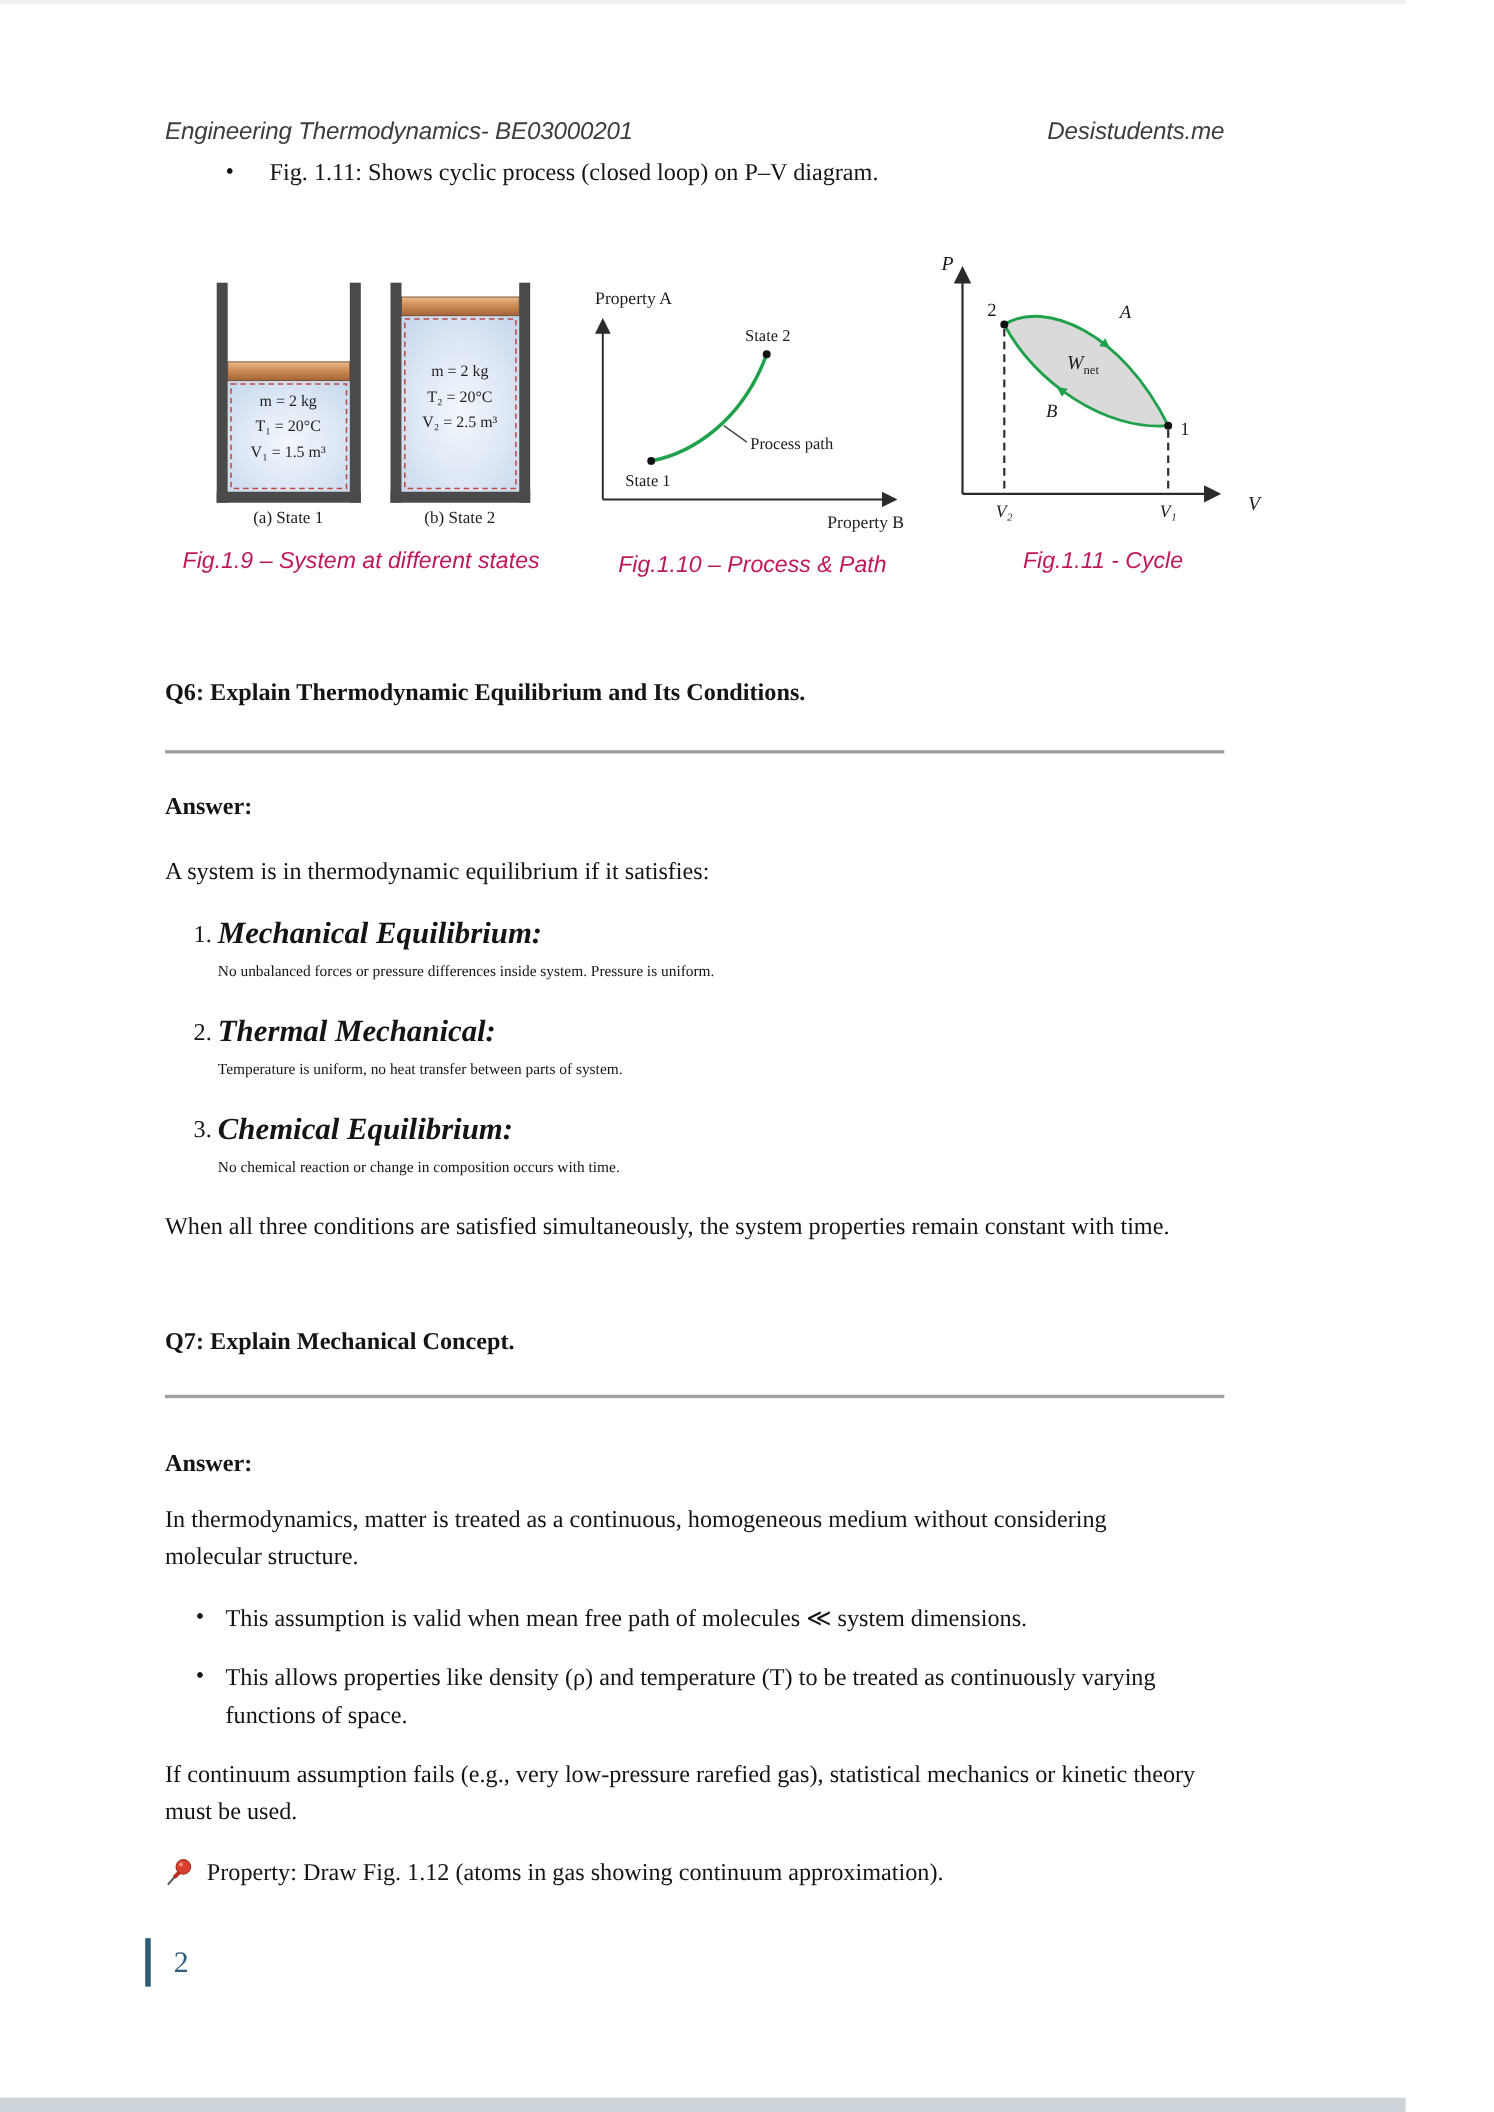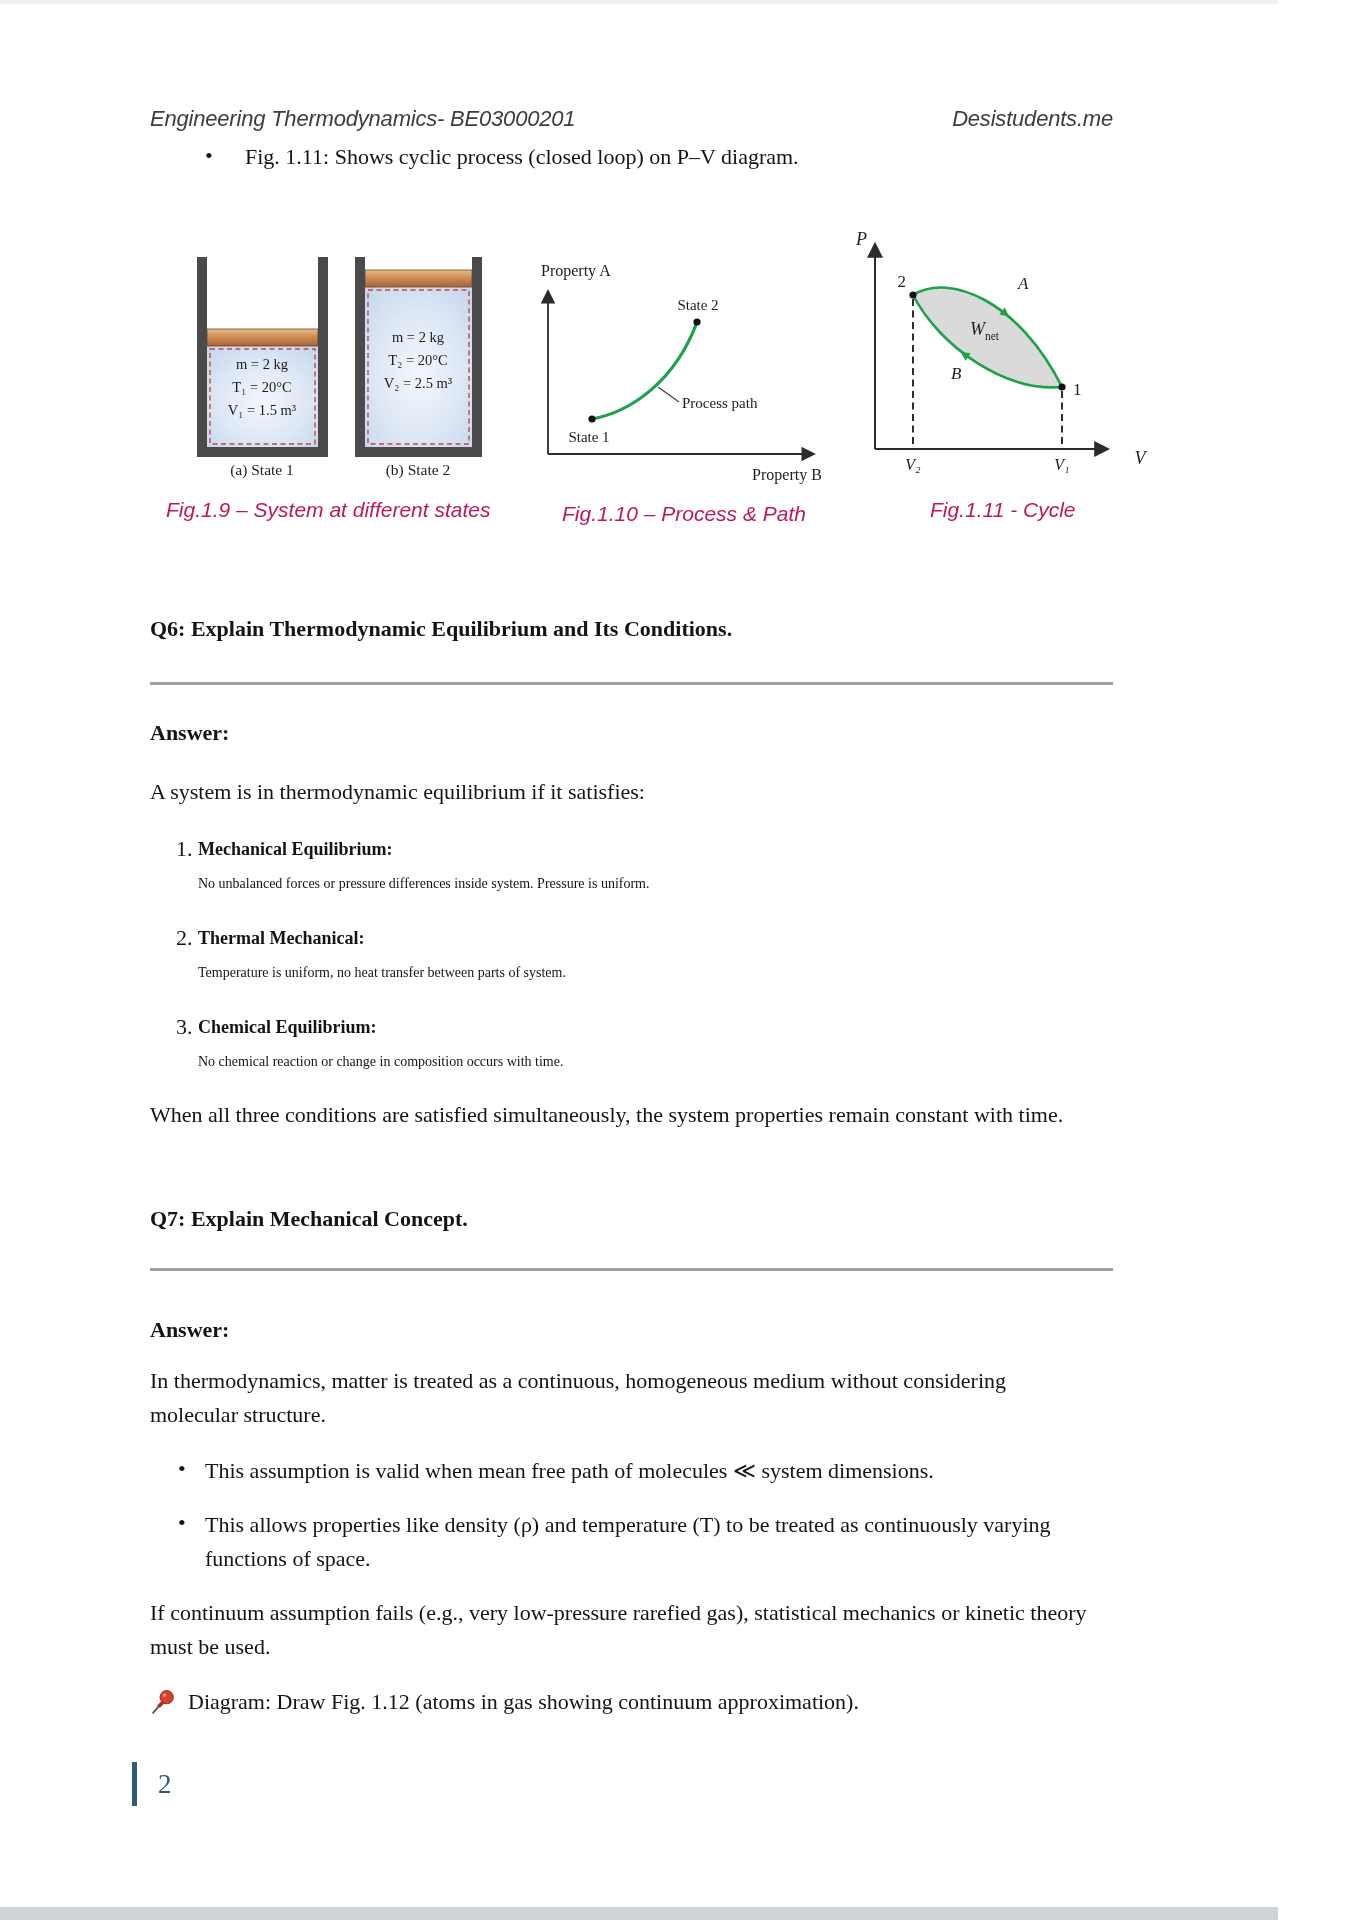--- a/index.html
+++ b/index.html
@@ -35,21 +35,21 @@
   .answer{font-size:22px;font-weight:700;line-height:30px;margin-top:33px;}
   .answer2{margin-top:44px;}
   .para{font-size:22px;line-height:34px;margin-top:27px;}
   .intro2{margin-top:19px;max-width:940px;}
   .closing1{margin-top:12px;max-width:930px;}
   .closing2{margin-top:19px;max-width:940px;}
 
   .olist{margin-top:15px;}
   .oli{position:relative;padding-left:48px;margin-bottom:19px;}
   .oli .num{position:absolute;left:26px;top:0;font-size:22px;line-height:36px;}
-  .oli .title{font-size:18px;font-weight:700;line-height:36px;}
+  .oli .title{font-size:28px;font-weight:700;line-height:36px;font-style:italic;}
   .oli .body{font-size:14px;line-height:34px;}
 
   .blist{margin-top:20px;}
   .bli{position:relative;padding-left:55px;margin-bottom:20px;max-width:865px;
        font-size:22px;line-height:34px;}
   .bli .dot{position:absolute;left:28px;top:-2px;}
 
   .note{display:flex;align-items:flex-start;margin-top:14px;font-size:22px;line-height:32px;}
   .note .pin{flex:0 0 auto;margin-right:10px;margin-top:2px;}
 
@@ -219,21 +219,21 @@
 
     <p class="para closing2"><span>If continuum assumption fails (e.g., very low-pressure rarefied gas), </span><span class="b">statistical mechanics</span><span> or </span><span class="b">kinetic theory</span><span> must be used.</span></p>
 
     <div class="note">
       <svg class="pin" width="28" height="28" viewBox="0 0 26 26">
         <line x1="8.5" y1="16.5" x2="2.5" y2="23.5" stroke="#5a5a5a" stroke-width="1.8"></line>
         <rect x="6.5" y="12.5" width="9" height="3.4" fill="#b53022" transform="rotate(-45 11 14.2)"></rect>
         <circle cx="15.5" cy="8.5" r="6.2" fill="#d8402b" stroke="#8e2416" stroke-width="0.8"></circle>
         <circle cx="13.5" cy="6.5" r="1.7" fill="#f2907e"></circle>
       </svg>
-      <span><span class="b">Diagram:</span><span> Draw </span><span class="b">Fig. 1.12</span><span> (atoms in gas showing continuum approximation).</span></span>
+      <span><span class="b">Property:</span><span> Draw </span><span class="b">Fig. 1.12</span><span> (atoms in gas showing continuum approximation).</span></span>
     </div>
 
     <div class="footer">
       <div class="bar"></div>
       <div class="pnum">2</div>
     </div>
 
   </div>
 
   <div class="edge-bottom"></div>

